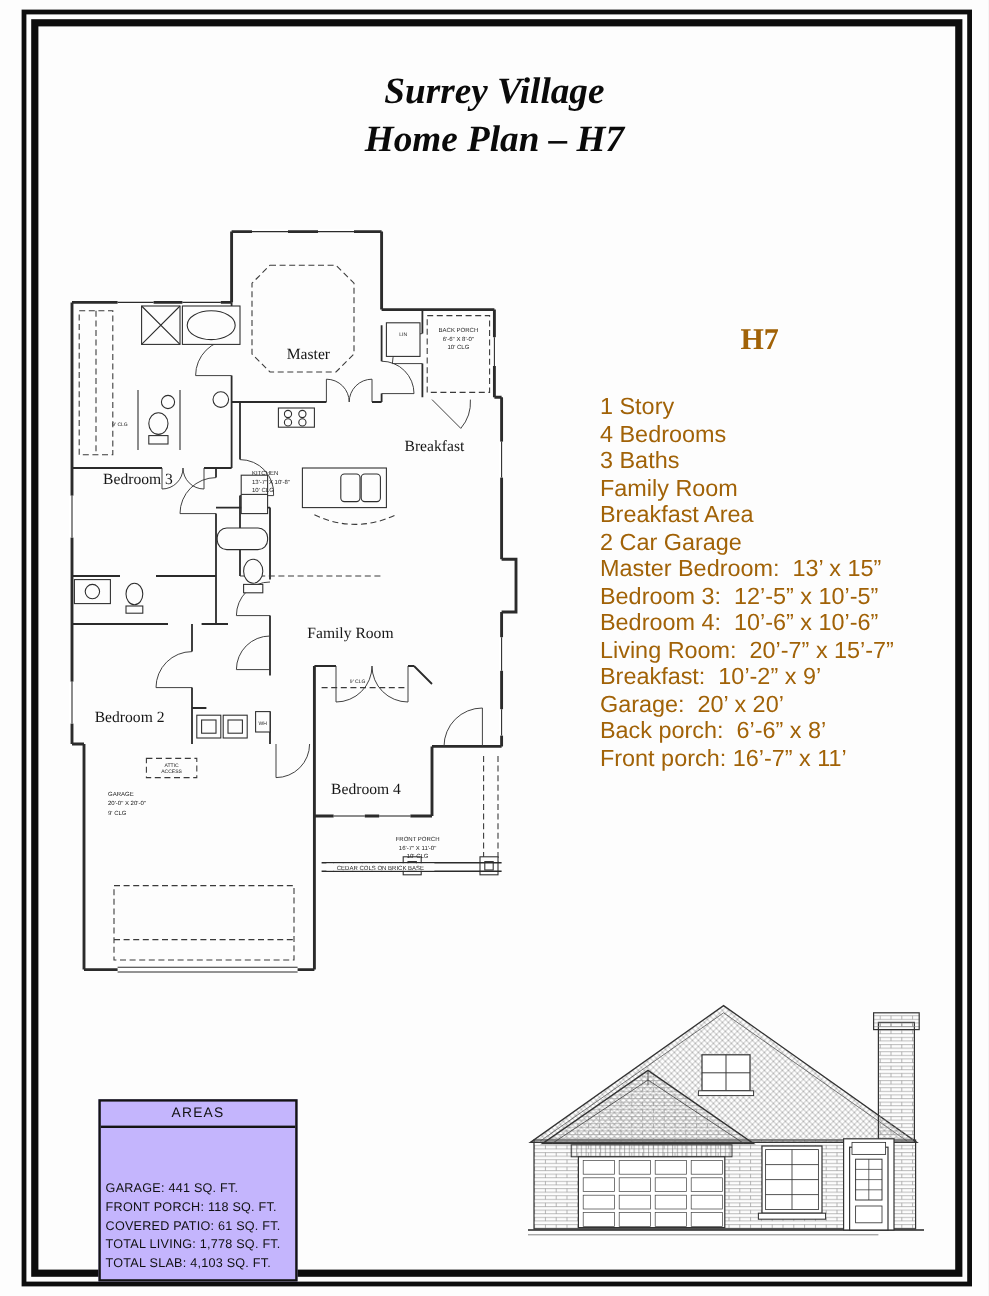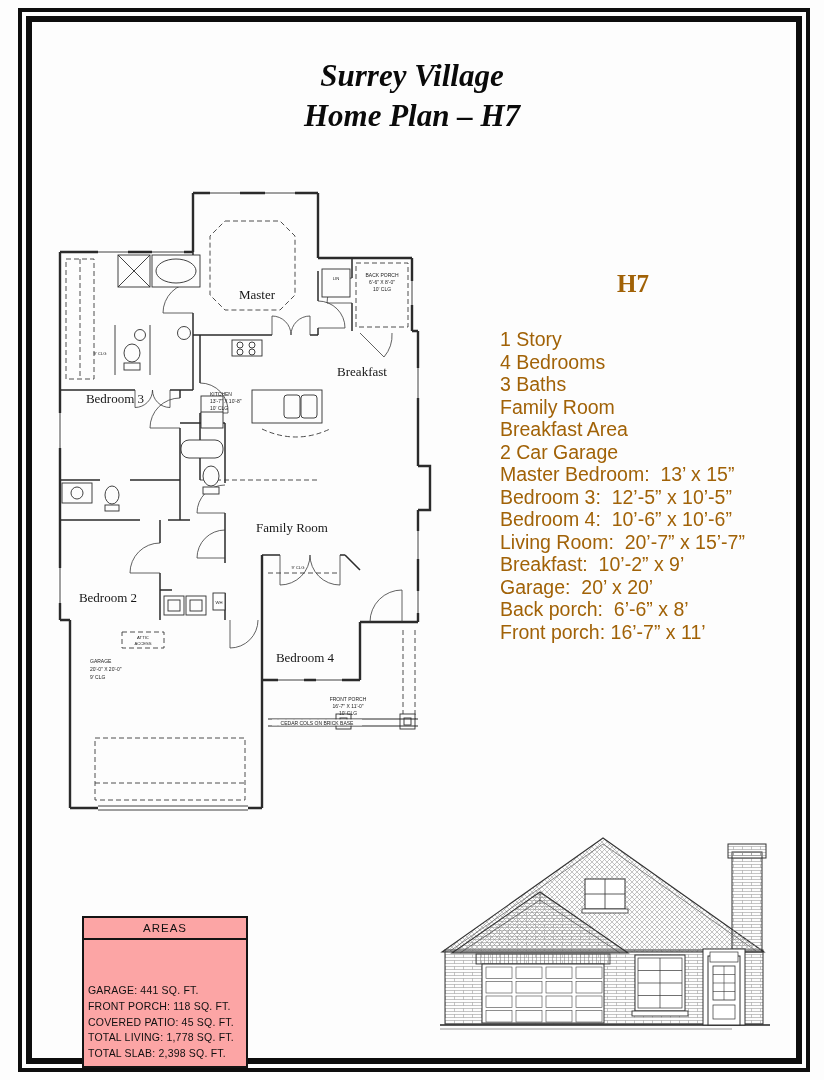--- a/index.html
+++ b/index.html
@@ -10,21 +10,21 @@
   .sheet-title{position:absolute;top:56px;left:0;width:824px;text-align:center;
         font-family:"Liberation Serif",serif;font-style:italic;font-weight:bold;
         font-size:31px;line-height:40px;color:#0a0a0a;}
   .info-panel{position:absolute;left:500px;top:270px;width:330px;color:#a16207;}
   .plan-code{margin:0;width:266px;text-align:center;font-family:"Liberation Serif",serif;
         font-weight:bold;font-size:25px;}
   .feature-list,.dim-list{list-style:none;margin:0;padding:0;font-size:19.5px;line-height:22.5px;}
   .feature-list{margin-top:30px;}
   .dim-list{}
   .feature-list li,.dim-list li{white-space:pre;}
-  .areas-box{position:absolute;left:82px;top:916px;width:162px;border:2px solid #141414;background:#fca5a5;}
+  .areas-box{position:absolute;left:82px;top:916px;width:162px;border:2px solid #141414;background:#c4b5fd;}
   .areas-title{height:20px;line-height:20px;text-align:center;font-size:11.5px;letter-spacing:1px;
         border-bottom:2px solid #141414;}
   .areas-rows{padding:3px 0 4px 4px;margin-top:40px;}
   .areas-row{font-size:10.5px;line-height:15.8px;letter-spacing:0.2px;white-space:pre;}
   svg{position:absolute;overflow:visible;}
   .floor-plan{left:40px;top:183px;}
   .elevation{left:432px;top:822px;}
   .plan-room{font-family:"Liberation Serif",serif;font-size:13px;fill:#161616;}
   .plan-tiny{font-family:"Liberation Sans",sans-serif;font-size:5px;fill:#222;}
   .plan-micro{font-family:"Liberation Sans",sans-serif;font-size:4.2px;fill:#222;}
@@ -229,23 +229,23 @@
       <li>Back porch:  6’-6” x 8’</li>
       <li>Front porch: 16’-7” x 11’</li>
     </ul>
   </section>
 
   <div class="areas-box">
     <div class="areas-title">AREAS</div>
     <div class="areas-rows">
       <div class="areas-row">GARAGE: 441 SQ. FT.</div>
       <div class="areas-row">FRONT PORCH: 118 SQ. FT.</div>
-      <div class="areas-row">COVERED PATIO: 45 SQ. FT.</div>
+      <div class="areas-row">COVERED PATIO: 61 SQ. FT.</div>
       <div class="areas-row">TOTAL LIVING: 1,778 SQ. FT.</div>
-      <div class="areas-row">TOTAL SLAB: 2,398 SQ. FT.</div>
+      <div class="areas-row">TOTAL SLAB: 4,103 SQ. FT.</div>
     </div>
   </div>
 
   <svg class="elevation" width="372" height="220" viewBox="0 0 372 220">
     <defs>
       <pattern id="pbrick" width="9" height="6" patternUnits="userSpaceOnUse">
         <path d="M0,0.5 H9 M0,3.5 H9 M4.5,0.5 V3.5" stroke="#8a8a8a" stroke-width="0.5" fill="none"></path>
       </pattern>
       <pattern id="phatch" width="5" height="5" patternUnits="userSpaceOnUse">
         <path d="M0,5 L5,0 M0,0 L5,5" stroke="#7d7d7d" stroke-width="0.45" fill="none"></path>

